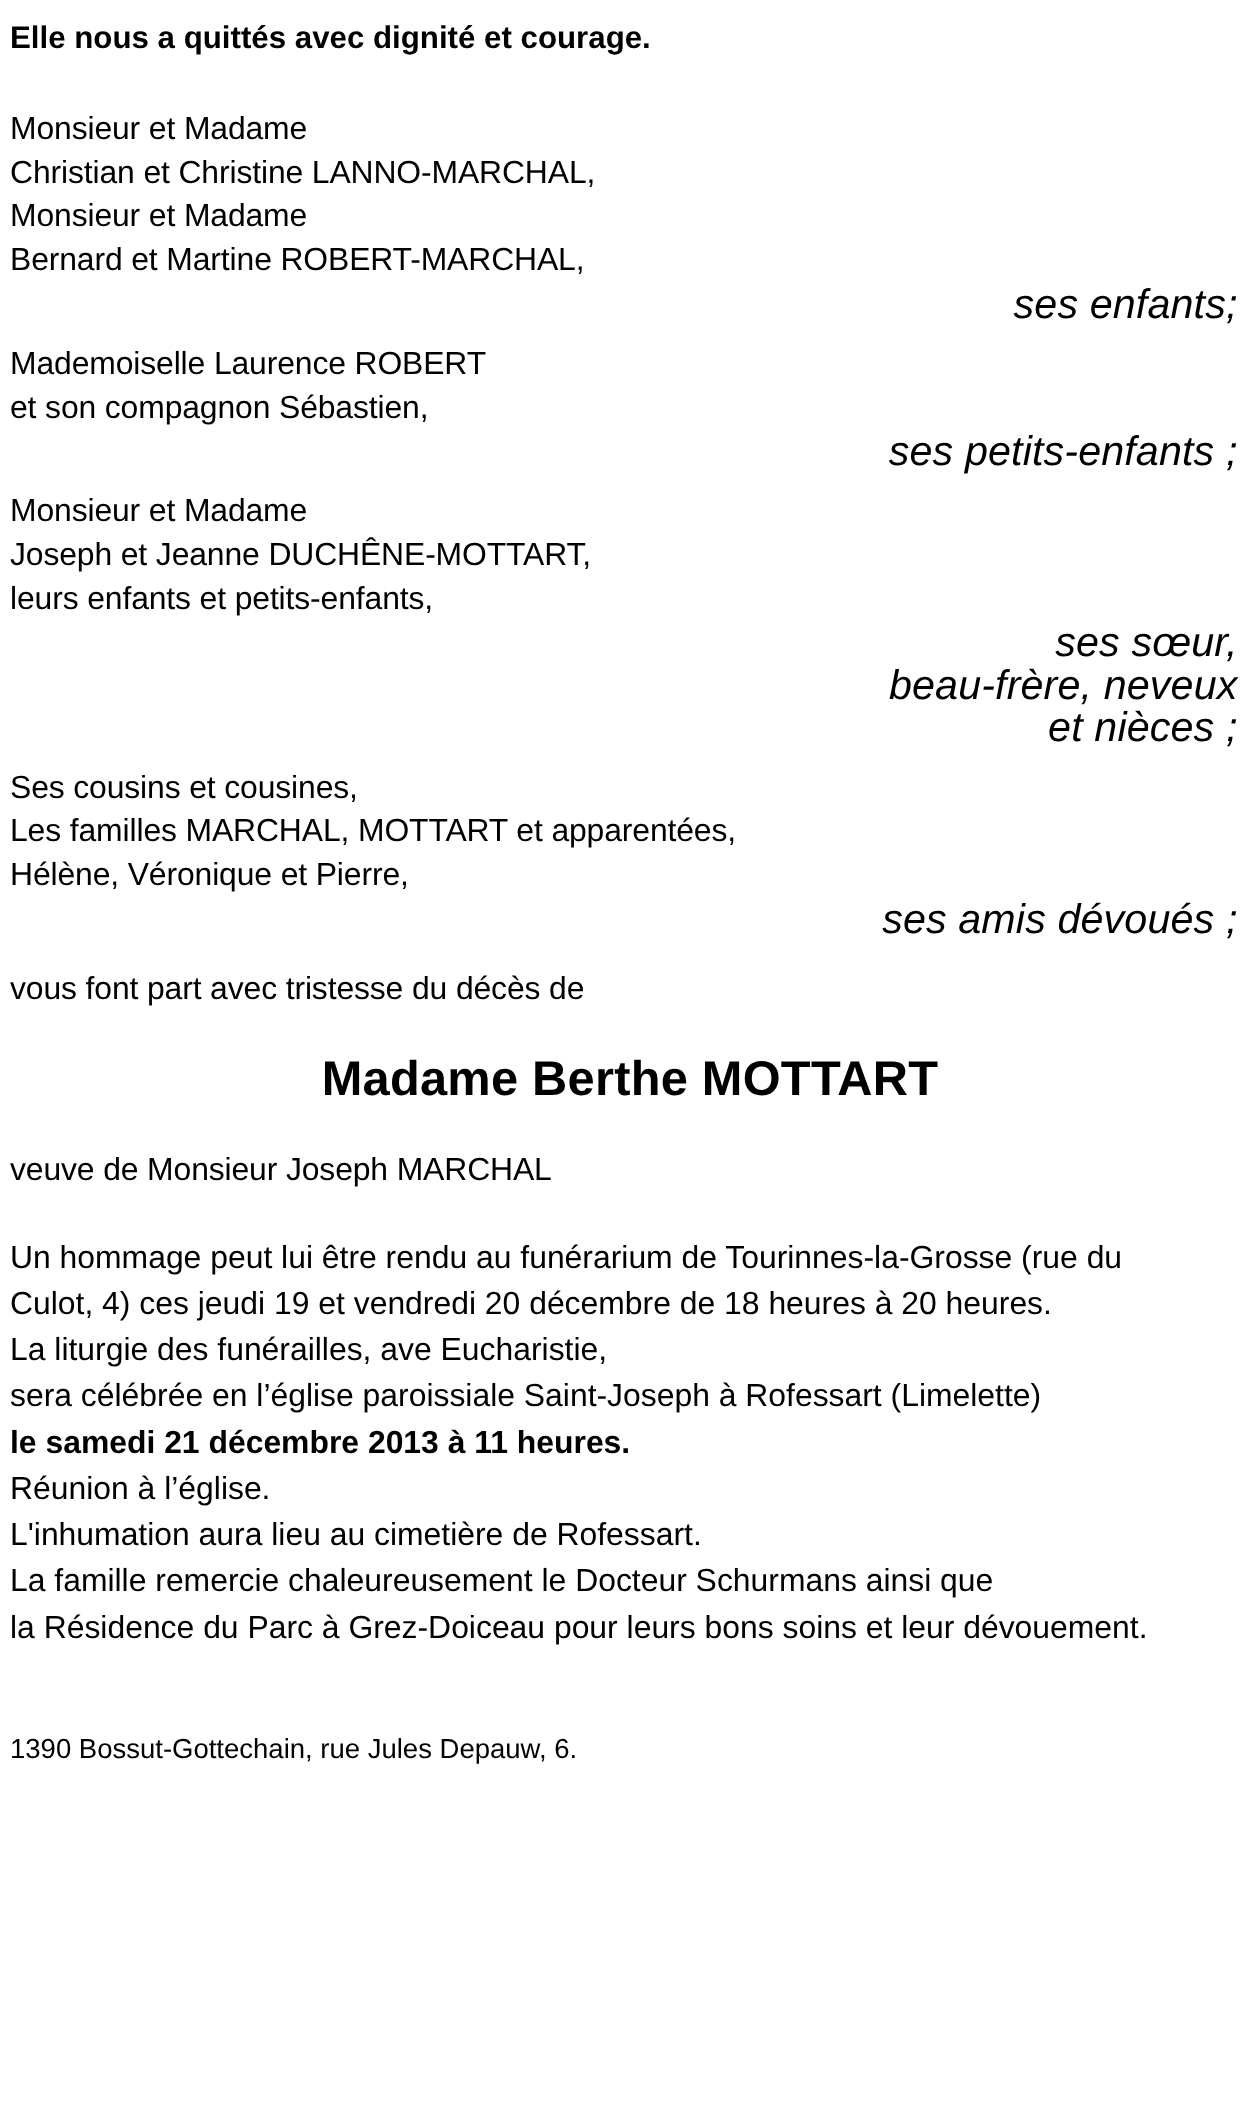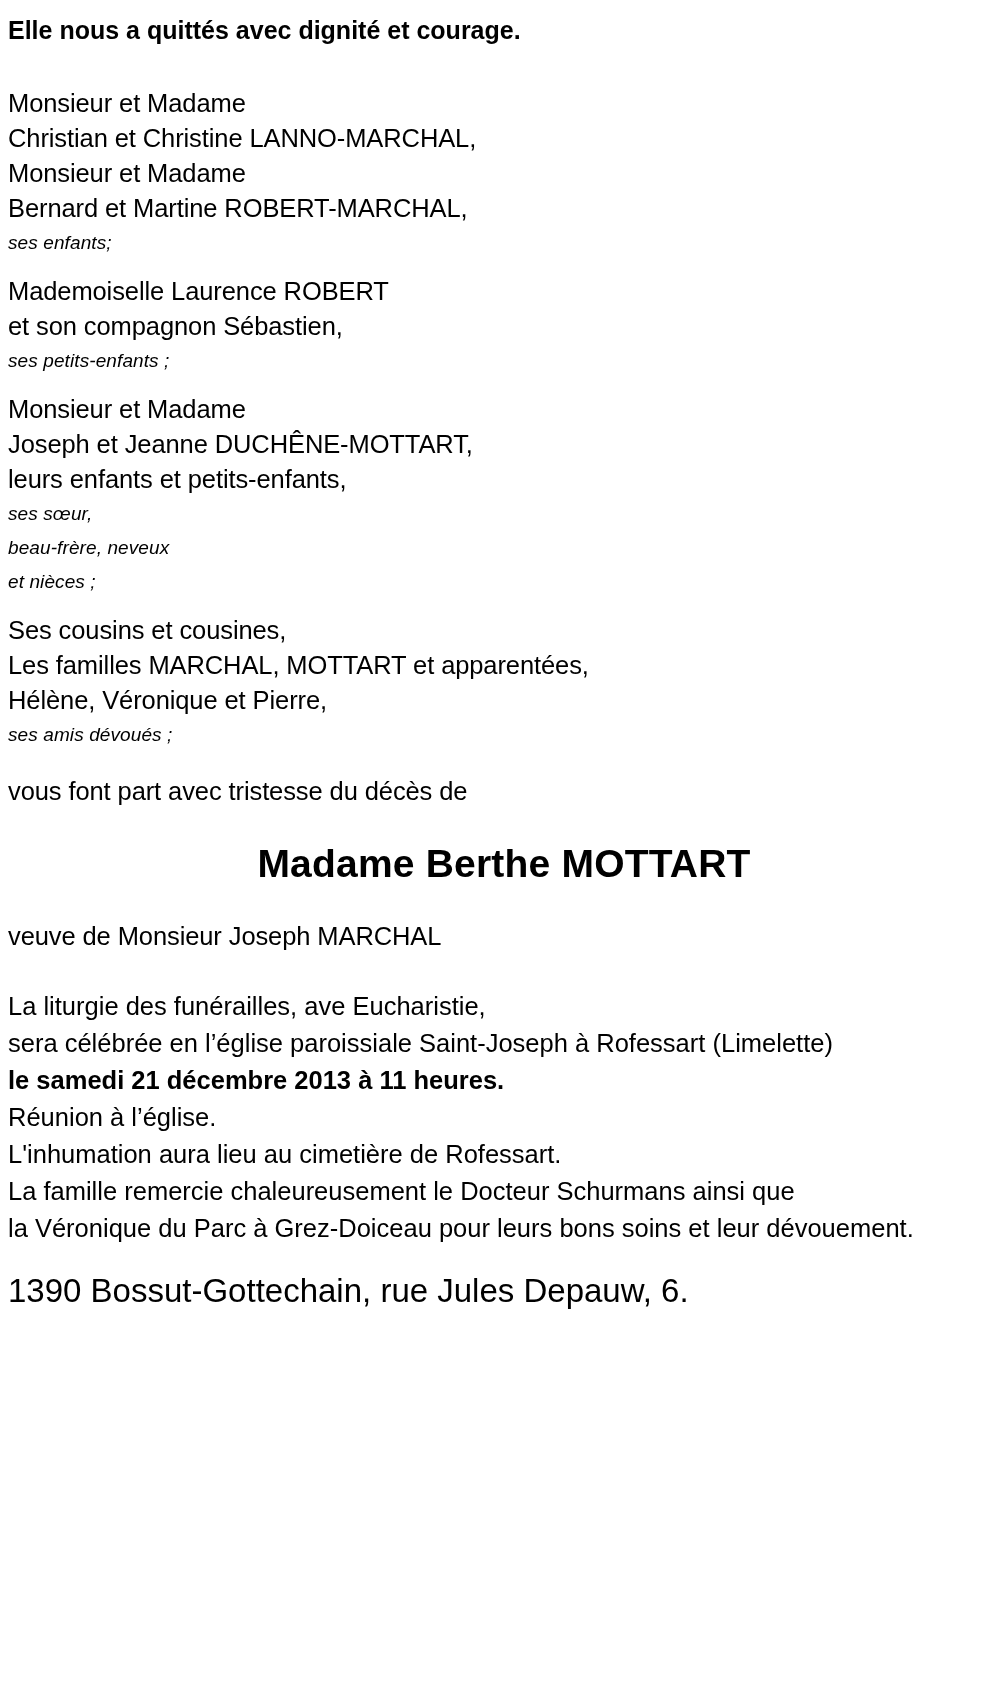--- a/index.html
+++ b/index.html
@@ -41,23 +41,23 @@
     letter-spacing: 0px;
     margin: 6px 0 0 0;
   }
 
   
   .group {
     position: relative;
   }
   .role {
     font-style: italic;
-    font-size: 19px;
+    font-size: 33px;
     line-height: 34px;
-    text-align: left;
+    text-align: right;
     padding-right: 10px;
     letter-spacing: 0.1px;
   }
   .role .rline { display: block; }
 
   .spacer-14 { height: 14px; }
   .spacer-22 { height: 22px; }
   .spacer-26 { height: 26px; }
   .spacer-30 { height: 30px; }
   .spacer-34 { height: 34px; }
@@ -74,22 +74,23 @@
 
   .para {
     font-size: 25.5px;
     line-height: 37px;
     white-space: pre-wrap;
     max-width: 952px;
   }
   .para.bold { font-weight: 700; }
 
   .addr {
-    font-size: 33px;
+    font-size: 22px;
     line-height: 35px;
+    margin-top: 34px;
   }
 </style>
 </head>
 <body>
 
 <div class="page">
 
   <div class="epigraph">Elle nous a quittés avec dignité et courage.</div>
 
   <div class="spacer-40"></div>
@@ -145,25 +146,26 @@
   <div class="spacer-30"></div>
 
   <div class="deceased-name">Madame Berthe MOTTART</div>
 
   <div class="spacer-30"></div>
 
   <div class="line">veuve de Monsieur Joseph MARCHAL</div>
 
   <div class="spacer-34"></div>
 
+  <div class="para">Un hommage peut lui être rendu au funérarium de Tourinnes-la-Grosse (rue du Culot, 4) ces jeudi 19 et vendredi 20 décembre de 18 heures à 20 heures.</div>
   <div class="para">La liturgie des funérailles, ave Eucharistie,</div>
   <div class="para">sera célébrée en l’église paroissiale Saint-Joseph à Rofessart (Limelette)</div>
   <div class="para bold">le samedi 21 décembre 2013 à 11 heures.</div>
   <div class="para">Réunion à l’église.</div>
   <div class="para">L'inhumation aura lieu au cimetière de Rofessart.</div>
   <div class="para">La famille remercie chaleureusement le Docteur Schurmans ainsi que</div>
-  <div class="para">la Véronique du Parc à Grez-Doiceau pour leurs bons soins et leur dévouement.</div>
+  <div class="para">la Résidence du Parc à Grez-Doiceau pour leurs bons soins et leur dévouement.</div>
 
   <div class="spacer-26"></div>
 
   <div class="addr">1390 Bossut-Gottechain, rue Jules Depauw, 6.</div>
 
 </div>
 
 </body></html>

